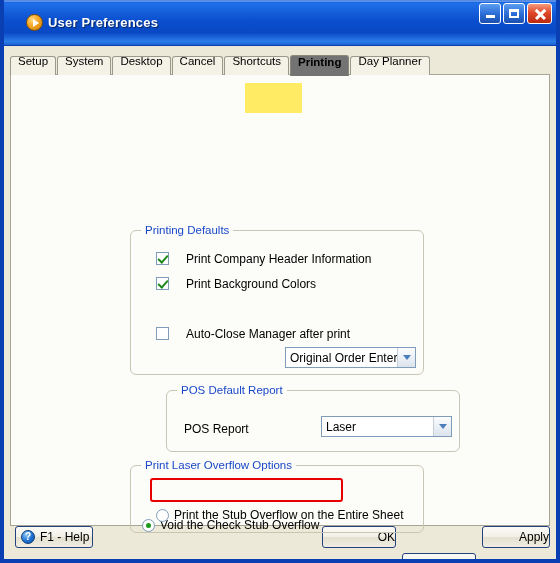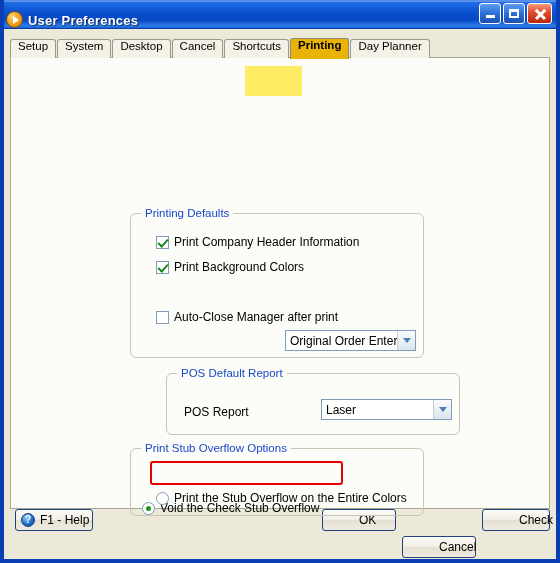--- a/index.html
+++ b/index.html
@@ -24,29 +24,29 @@
     border-left-width: 4px;
     border-right-width: 4px;
     border-bottom-width: 4px;
     border-top-width: 0;
     overflow: hidden;
   }
 
   
   .titlebar {
     position: relative;
-    height: 29px;
+    height: 46px;
     box-sizing: border-box;
     background: linear-gradient(to bottom,
                 #0b55d4 0%, #1f6fe8 8%, #0a4fcf 45%,
                 #0848c4 72%, #2c7ce9 92%, #1d62cf 100%);
     border-bottom: 1px solid #0a3fb4;
     display: flex;
-    align-items: flex-end;
-    padding-left: 2px;
+    align-items: center;
+    padding-left: 22px;
     overflow: hidden;
   }
   .titlebar::after {
     content: "";
     position: absolute;
     left: 0; right: 0; top: 0;
     height: 2px;
     background: rgba(255,255,255,0.30);
   }
   .app-icon {
@@ -131,37 +131,37 @@
     position: absolute;
     left: 6px;
     top: 9px;
     display: flex;
     align-items: flex-end;
     z-index: 4;
   }
   .tab {
     position: relative;
     height: 19px;
-    padding: 0 7px;
+    padding: 8px 7px;
     box-sizing: border-box;
     background: #f4f2e6;
     border: 1px solid #9a9a8c;
     border-bottom: none;
     border-radius: 3px 3px 0 0;
     font-size: 11.5px;
     color: #000000;
     display: flex;
-    align-items: flex-start;
+    align-items: flex-end;
     white-space: nowrap;
     cursor: pointer;
     margin-right: 1px;
   }
   .tab.active {
     height: 21px;
-    background: #eab308;
+    background: #737373;
     font-weight: bold;
     z-index: 6;
     border-color: #8a8a7c;
     margin-bottom: -1px;
   }
   
   .tab-highlight {
     position: absolute;
     background: #ffe94a;
     opacity: 0.85;
@@ -283,22 +283,22 @@
     width: 0; height: 0;
     border-left: 4.5px solid transparent;
     border-right: 4.5px solid transparent;
     border-top: 5px solid #4a7ebb;
   }
 
   
   .checkrow {
     position: absolute;
     display: flex;
-    align-items: center;
-    cursor: pointer;
+    cursor: pointer;
+    gap: 12px;
   }
   .cb {
     position: relative;
     width: 13px;
     height: 13px;
     box-sizing: border-box;
     background: #ffffff;
     border: 1px solid #7f9db9;
     flex: none;
     margin-right: 5px;
@@ -358,21 +358,21 @@
   .btn {
     position: absolute;
     box-sizing: border-box;
     background: linear-gradient(to bottom, #fbfaf6 0%, #f2f0e6 48%, #e4e1d1 52%, #efedE2 100%);
     border: 1px solid #24417f;
     border-radius: 3px;
     font-size: 12px;
     color: #000;
     display: flex;
     align-items: center;
-    justify-content: flex-start;
+    justify-content: flex-end;
     cursor: pointer;
     white-space: nowrap;
     padding-left: 36px;
   }
   .btn.help {
     justify-content: flex-start;
     padding-left: 5px;
   }
   .help-icon {
     width: 14px;
@@ -481,30 +481,30 @@
 
         <div class="combo" style="left:154px; top:25px; width:131px; height:21px;">
           <span class="val">Laser</span>
           <span class="combo-btn">
               <i class="chev"></i>
             </span>
         </div>
       </div>
 
       <div class="groupbox" style="left:119px; top:390px; width:294px; height:68px;">
-        <span class="gb-title">Print Stub Overflow Options</span>
+        <span class="gb-title">Print Laser Overflow Options</span>
 
         <div class="radiorow" style="left:11px; top:17px;margin-top:35px;">
           <span class="rb sel"></span>
           <span class="lbl">Void the Check Stub Overflow</span>
         </div>
 
         <div class="radiorow" style="left:25px; top:42px;">
           <span class="rb"></span>
-          <span class="lbl">Print the Stub Overflow on the Entire Colors</span>
+          <span class="lbl">Print the Stub Overflow on the Entire Sheet</span>
         </div>
 
         <div class="annot-red" style="left:19px; top:12px; width:193px; height:24px;"></div>
       </div>
 
     </div>
 
     <div class="btn help" style="left:11px; top:480px; width:78px; height:22px;">
       <span class="help-icon">?</span>
       <span>F1 - Help</span>
@@ -512,17 +512,17 @@
 
     <div class="btn" style="left:318px; top:480px; width:74px; height:22px;">
       <span>OK</span>
     </div>
 
     <div class="btn" style="left:398px; top:480px; width:74px; height:22px;margin-top:27px;">
       <span>Cancel</span>
     </div>
 
     <div class="btn" style="left:478px; top:480px; width:68px; height:22px;">
-      <span>Check</span>
+      <span>Apply</span>
     </div>
 
   </div>
 </div>
 
 </body></html>

